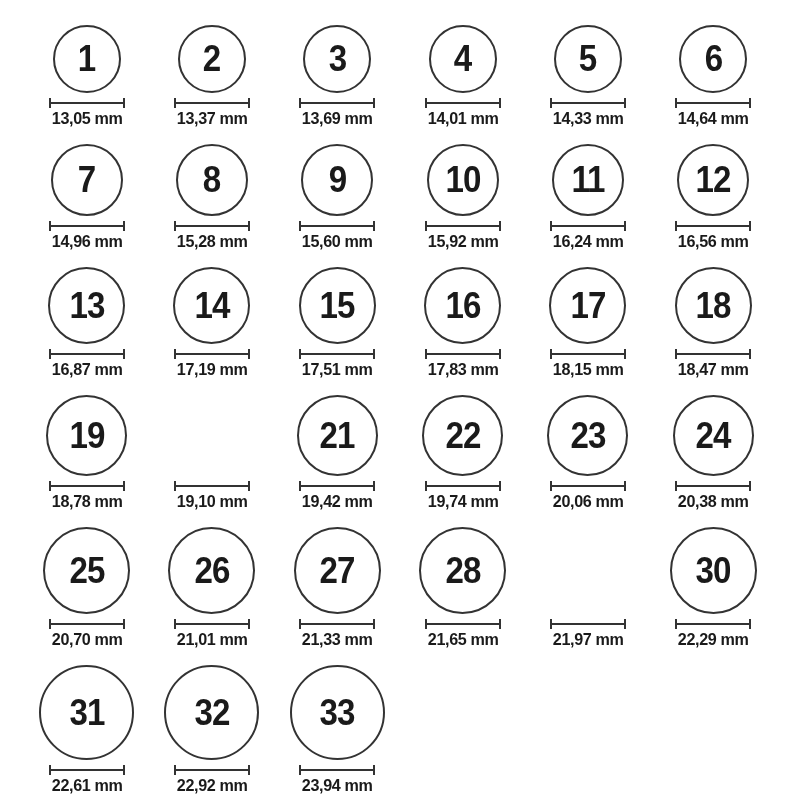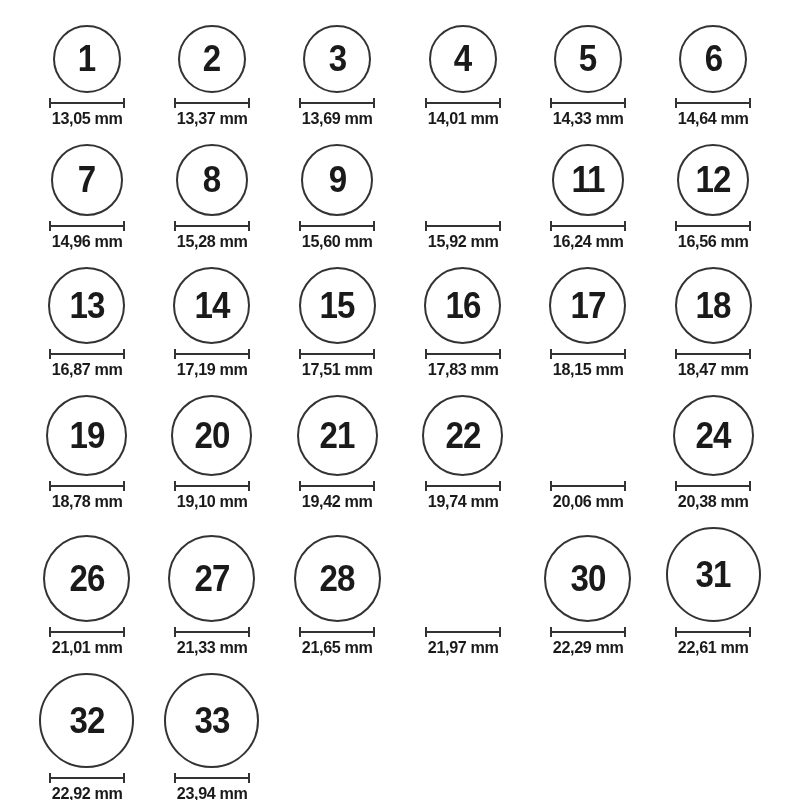--- a/index.html
+++ b/index.html
@@ -138,20 +138,23 @@
         <div class="label">15,28 mm</div>
       </div>
       <div class="cell">
         <div class="circle" style="width: 72px; height: 72px;">
           <span class="num">9</span>
         </div>
         <div class="bar"></div>
         <div class="label">15,60 mm</div>
       </div>
       <div class="cell">
+        <div class="circle" style="width: 72px; height: 72px;">
+          <span class="num">10</span>
+        </div>
         <div class="bar"></div>
         <div class="label">15,92 mm</div>
       </div>
       <div class="cell">
         <div class="circle" style="width: 72px; height: 72px;">
           <span class="num">11</span>
         </div>
         <div class="bar"></div>
         <div class="label">16,24 mm</div>
       </div>
@@ -205,50 +208,57 @@
         <div class="label">18,47 mm</div>
       </div>
       <div class="cell">
         <div class="circle" style="width: 81px; height: 81px;">
           <span class="num">19</span>
         </div>
         <div class="bar"></div>
         <div class="label">18,78 mm</div>
       </div>
       <div class="cell">
-        <div class="circle" style="width: 81px; height: 81px;">
-          <span class="num">20</span>
-        </div>
         <div class="bar"></div>
         <div class="label">19,10 mm</div>
       </div>
       <div class="cell">
         <div class="circle" style="width: 81px; height: 81px;">
           <span class="num">21</span>
         </div>
         <div class="bar"></div>
         <div class="label">19,42 mm</div>
       </div>
       <div class="cell">
         <div class="circle" style="width: 81px; height: 81px;">
           <span class="num">22</span>
         </div>
         <div class="bar"></div>
         <div class="label">19,74 mm</div>
       </div>
       <div class="cell">
+        <div class="circle" style="width: 81px; height: 81px;">
+          <span class="num">23</span>
+        </div>
         <div class="bar"></div>
         <div class="label">20,06 mm</div>
       </div>
       <div class="cell">
         <div class="circle" style="width: 81px; height: 81px; text-align: center;">
           <span class="num">24</span>
         </div>
         <div class="bar"></div>
         <div class="label">20,38 mm</div>
+      </div>
+      <div class="cell">
+        <div class="circle" style="width: 87px; height: 87px;">
+          <span class="num">25</span>
+        </div>
+        <div class="bar"></div>
+        <div class="label">20,70 mm</div>
       </div>
       <div class="cell">
         <div class="circle" style="width: 87px; height: 87px;">
           <span class="num">26</span>
         </div>
         <div class="bar"></div>
         <div class="label">21,01 mm</div>
       </div>
       <div class="cell">
         <div class="circle" style="width: 87px; height: 87px;">

